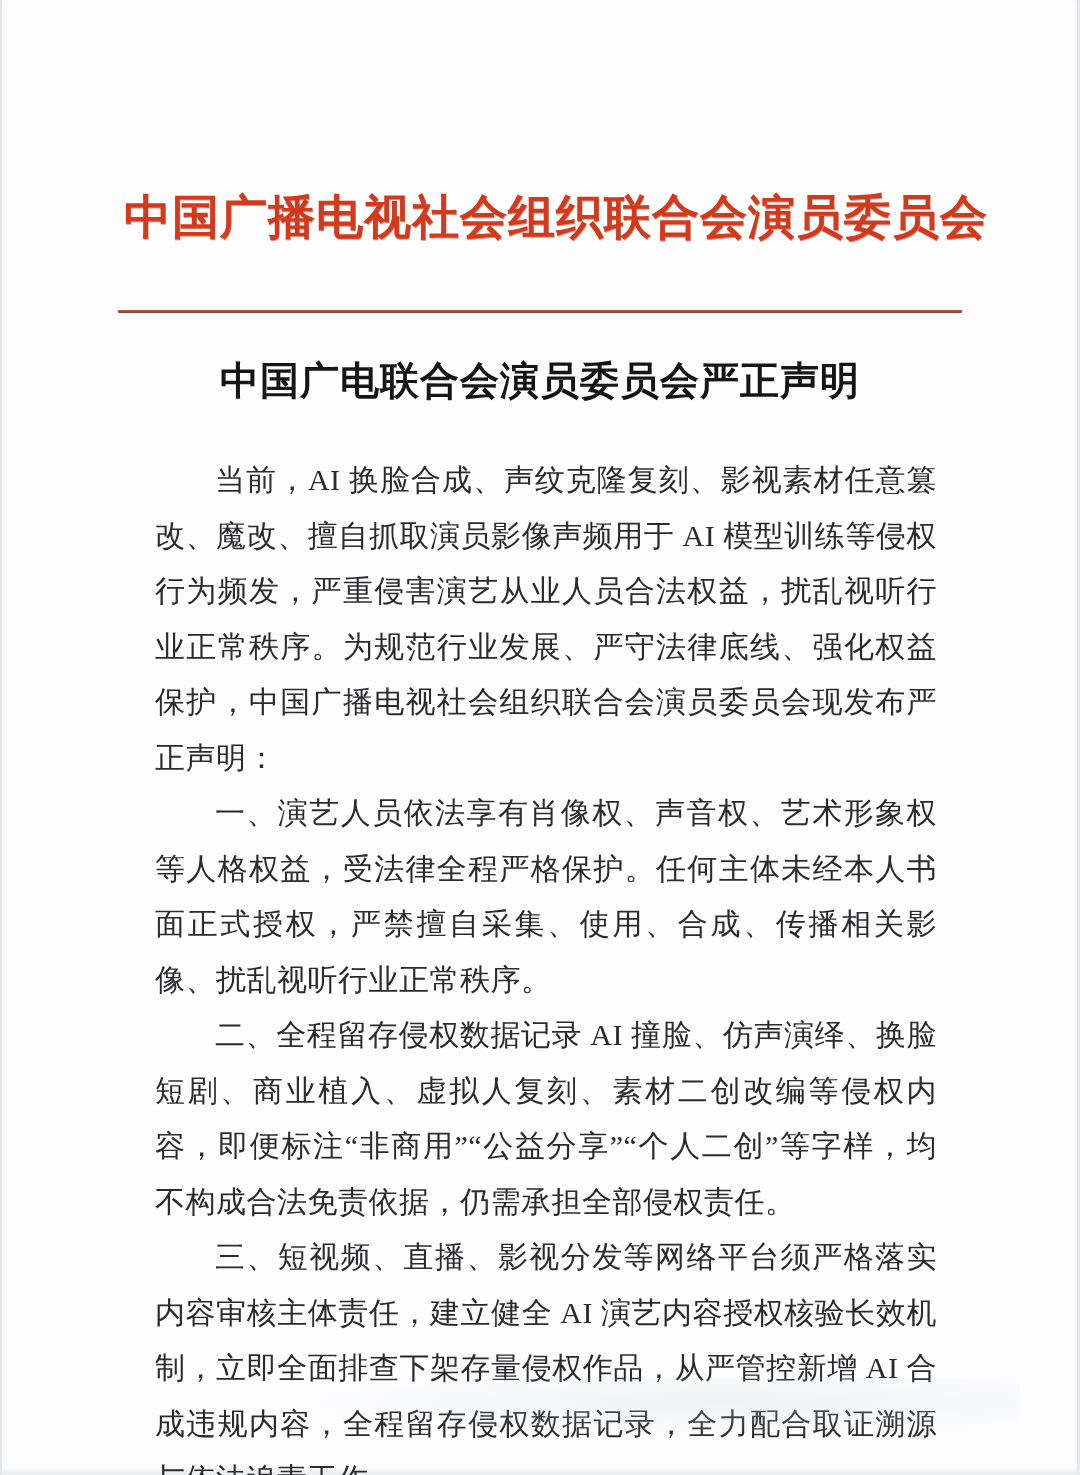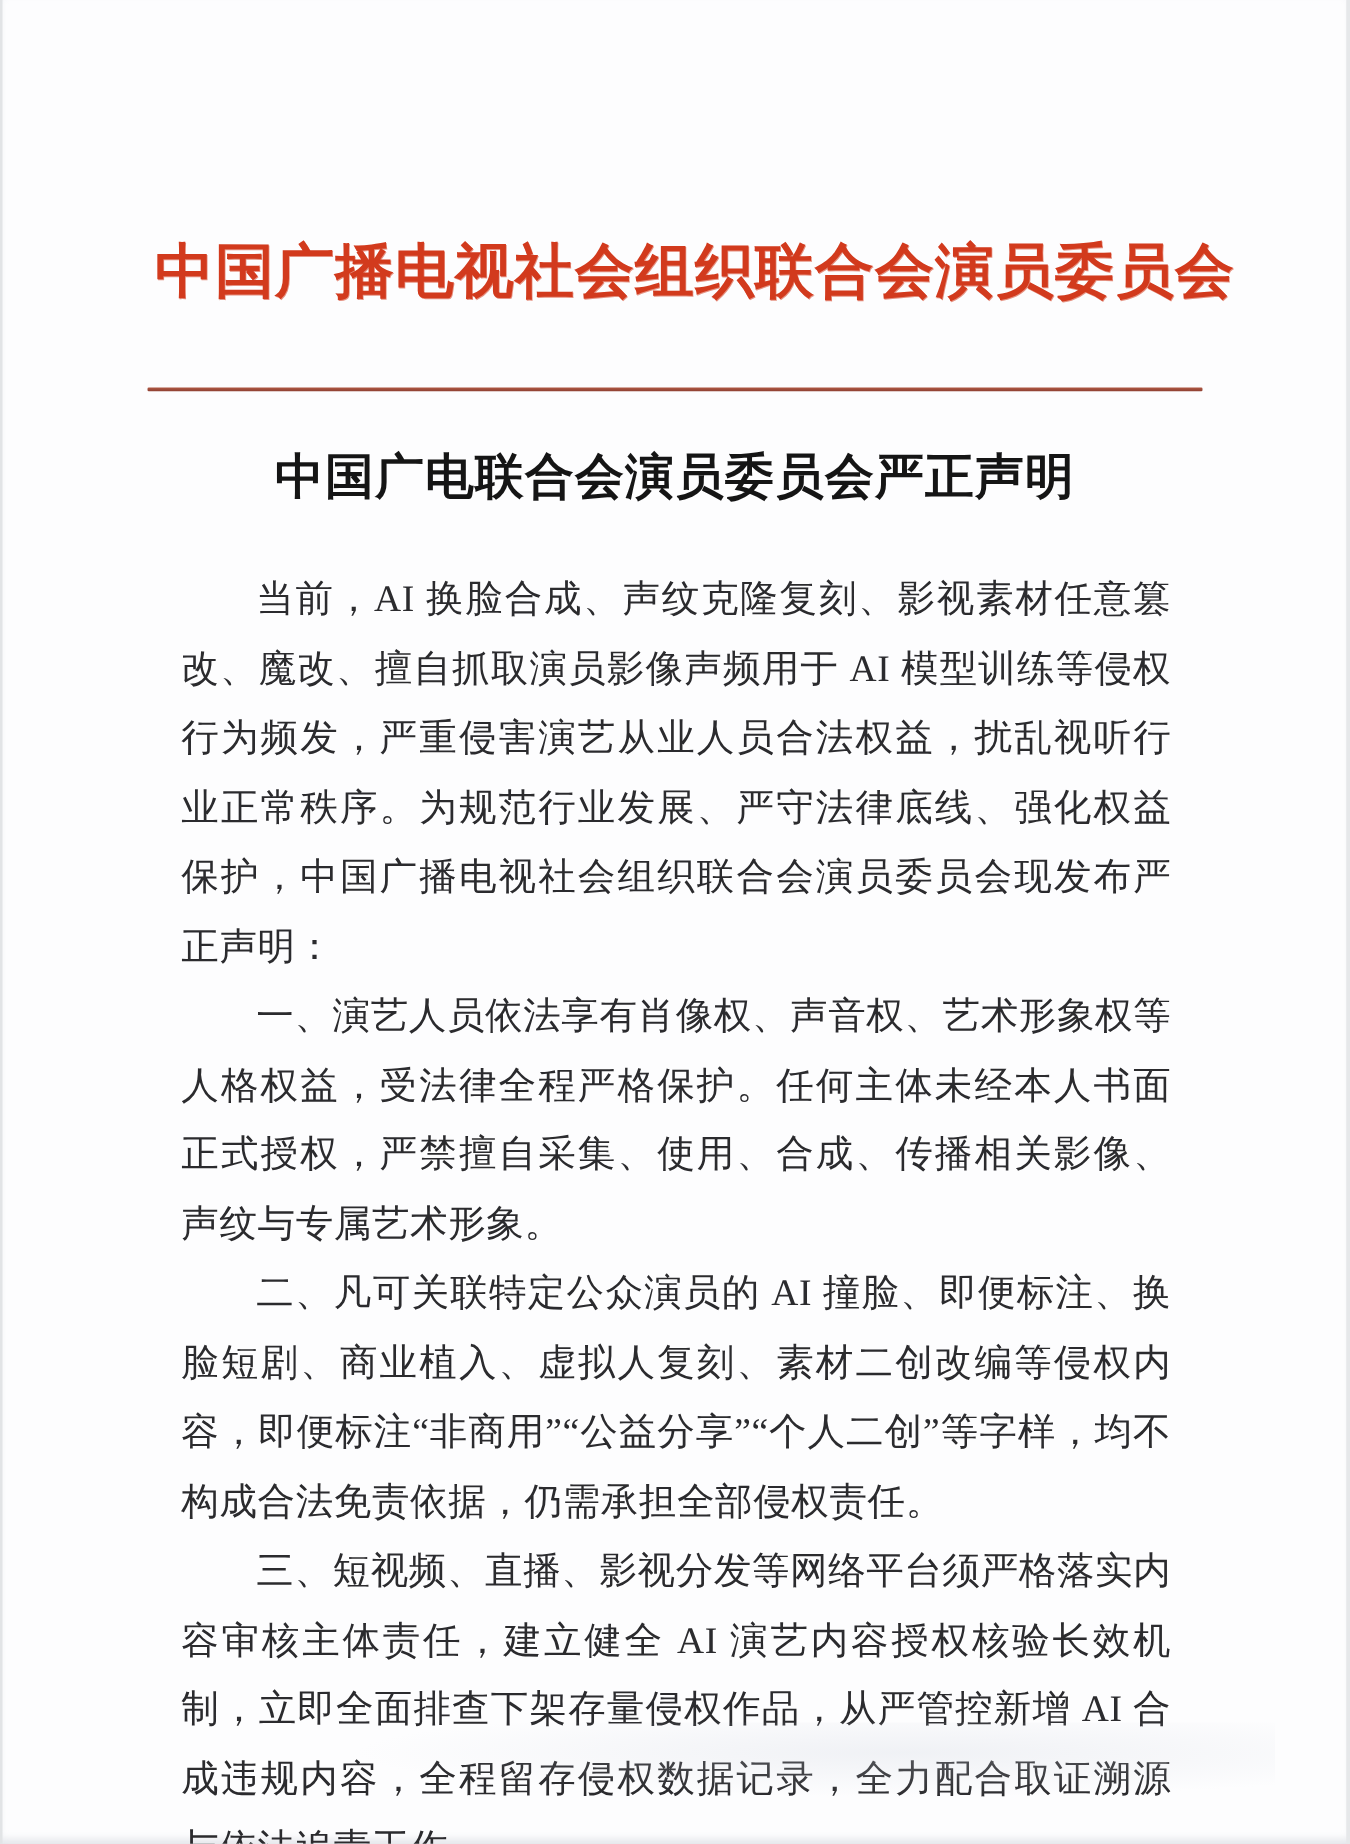--- a/index.html
+++ b/index.html
@@ -67,36 +67,37 @@
     left: 145px;
     width: 792px;
     color: #2b2b2e;
   }
   .body-text p {
     font-size: 30px;
     line-height: 55.5px;
     text-align: justify;
     text-indent: 2em;
     letter-spacing: 0.5px;
+    margin-left: 10px;
   }
 </style>
 </head>
 <body>
 
 <div class="page">
 
   <div class="org-title">中国广播电视社会组织联合会演员委员会</div>
 
   <div class="divider"></div>
 
   <div class="statement-title">中国广电联合会演员委员会严正声明</div>
 
   <div class="body-text">
     <p>当前，AI 换脸合成、声纹克隆复刻、影视素材任意篡改、魔改、擅自抓取演员影像声频用于 AI 模型训练等侵权行为频发，严重侵害演艺从业人员合法权益，扰乱视听行业正常秩序。为规范行业发展、严守法律底线、强化权益保护，中国广播电视社会组织联合会演员委员会现发布严正声明：</p>
-    <p>一、演艺人员依法享有肖像权、声音权、艺术形象权等人格权益，受法律全程严格保护。任何主体未经本人书面正式授权，严禁擅自采集、使用、合成、传播相关影像、声纹与专属艺术形象。</p>
-    <p>二、凡可关联特定公众演员的 AI 撞脸、即便标注、换脸短剧、商业植入、虚拟人复刻、素材二创改编等侵权内容，即便标注“非商用”“公益分享”“个人二创”等字样，均不构成合法免责依据，仍需承担全部侵权责任。</p>
+    <p>一、演艺人员依法享有肖像权、声音权、艺术形象权等人格权益，受法律全程严格保护。任何主体未经本人书面正式授权，严禁擅自采集、使用、合成、传播相关影像、扰乱视听行业正常秩序。</p>
+    <p>二、全程留存侵权数据记录 AI 撞脸、仿声演绎、换脸短剧、商业植入、虚拟人复刻、素材二创改编等侵权内容，即便标注“非商用”“公益分享”“个人二创”等字样，均不构成合法免责依据，仍需承担全部侵权责任。</p>
     <p>三、短视频、直播、影视分发等网络平台须严格落实内容审核主体责任，建立健全 AI 演艺内容授权核验长效机制，立即全面排查下架存量侵权作品，从严管控新增 AI 合成违规内容，全程留存侵权数据记录，全力配合取证溯源与依法追责工作。</p>
 
   </div>
 
   <div class="scan-smudge"></div>
 
 </div>
 
 </body></html>

